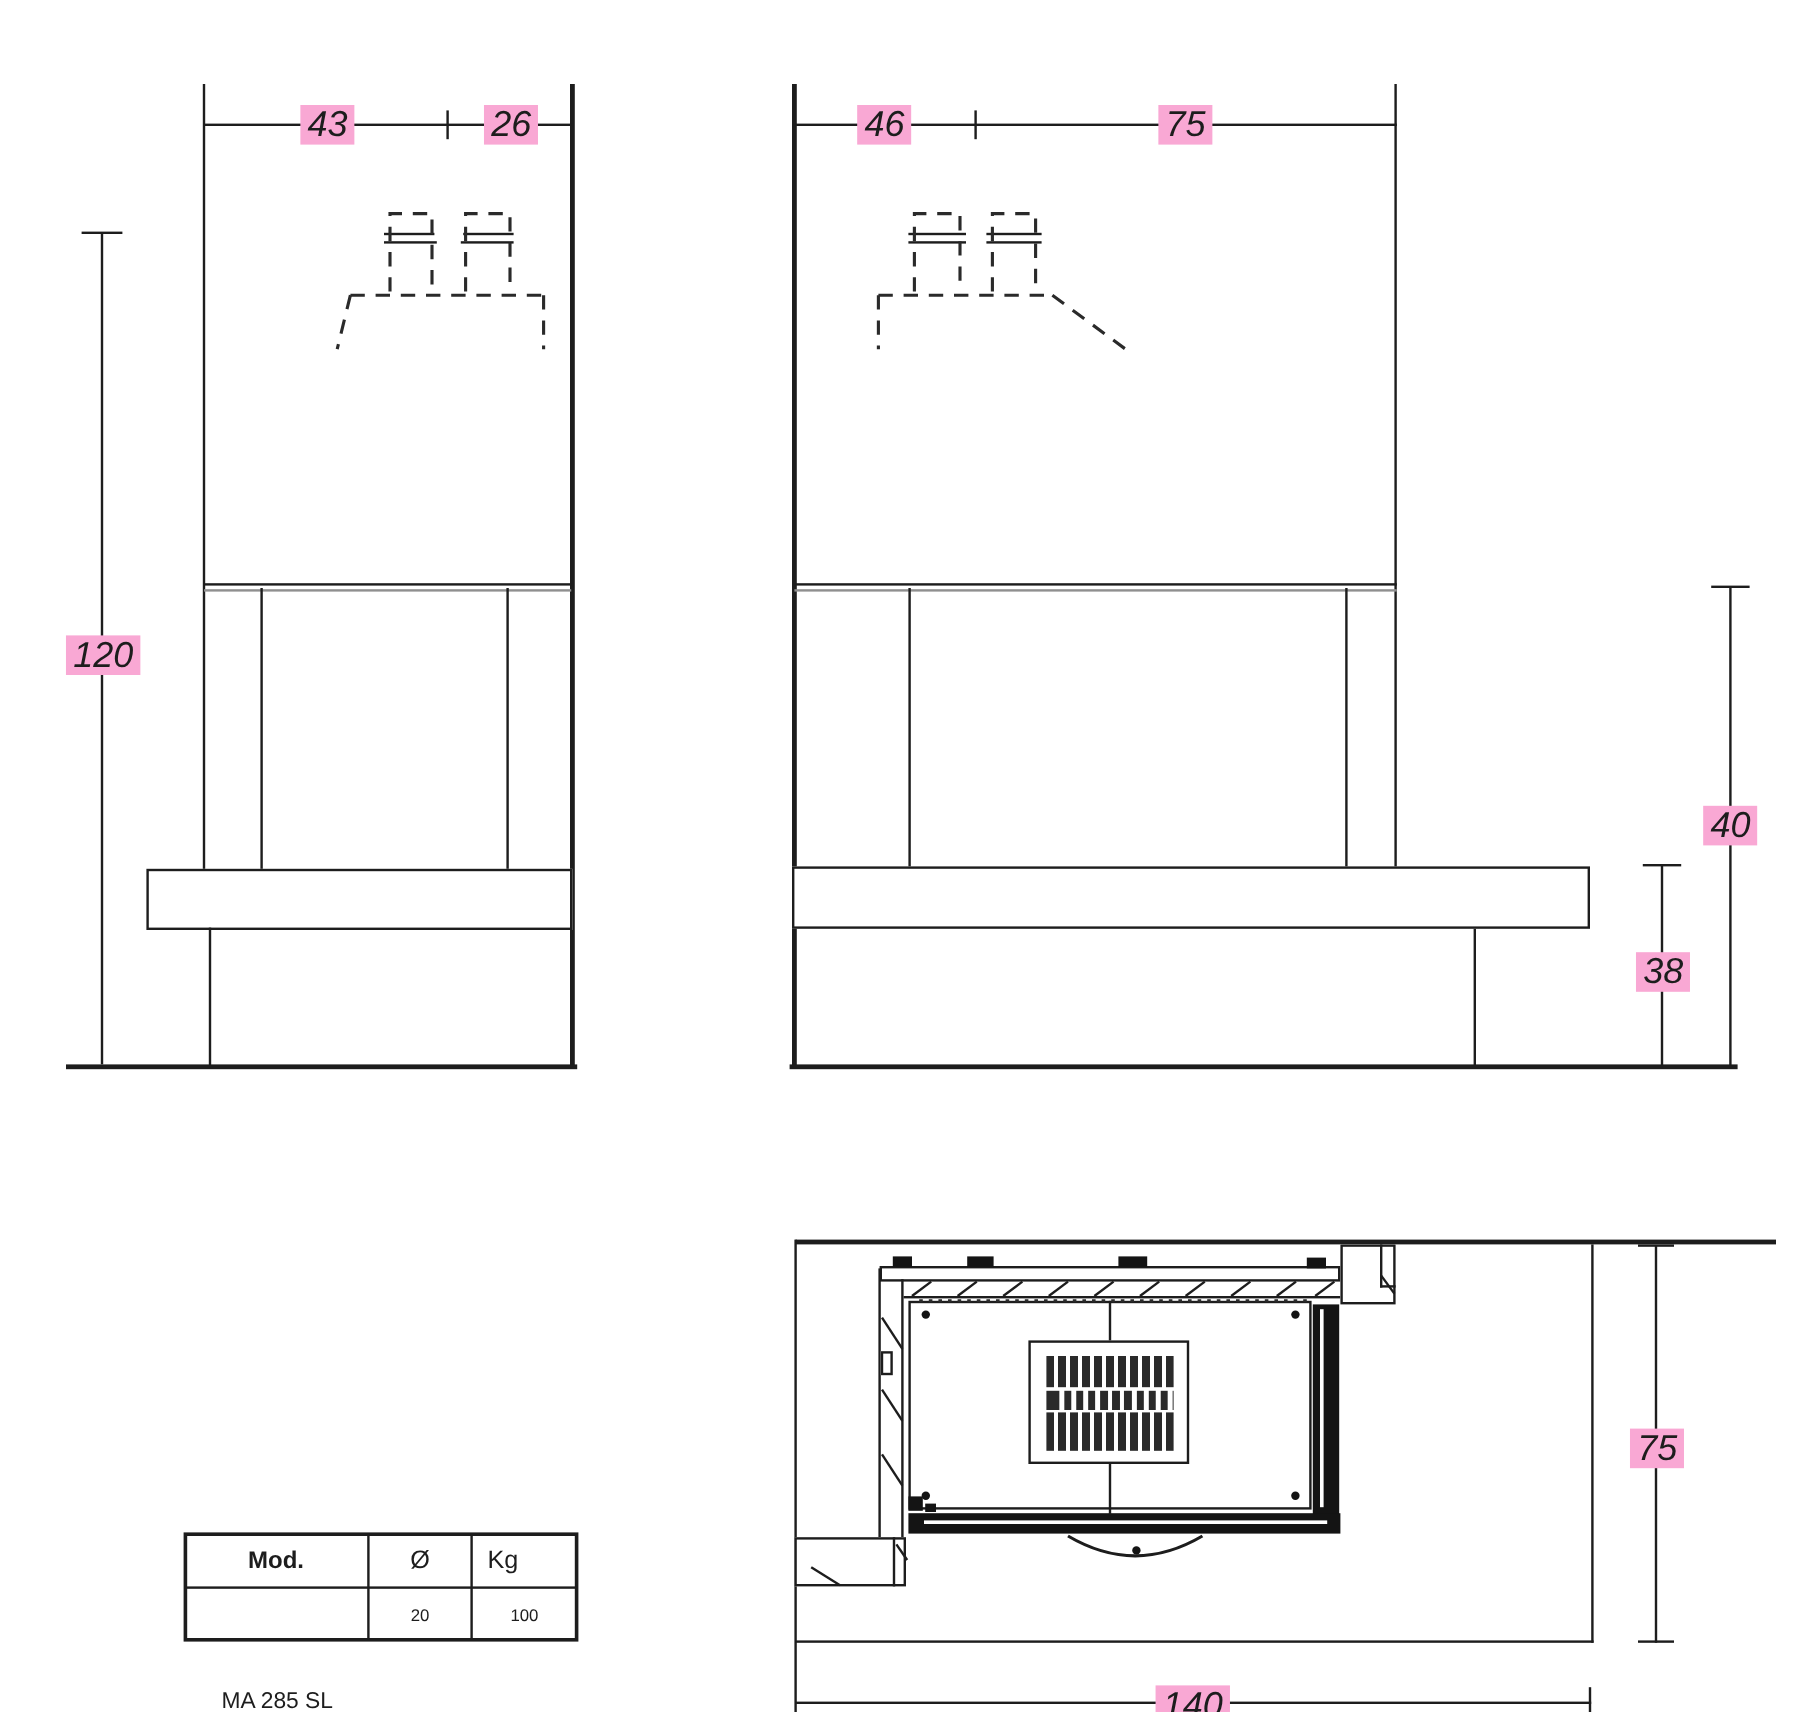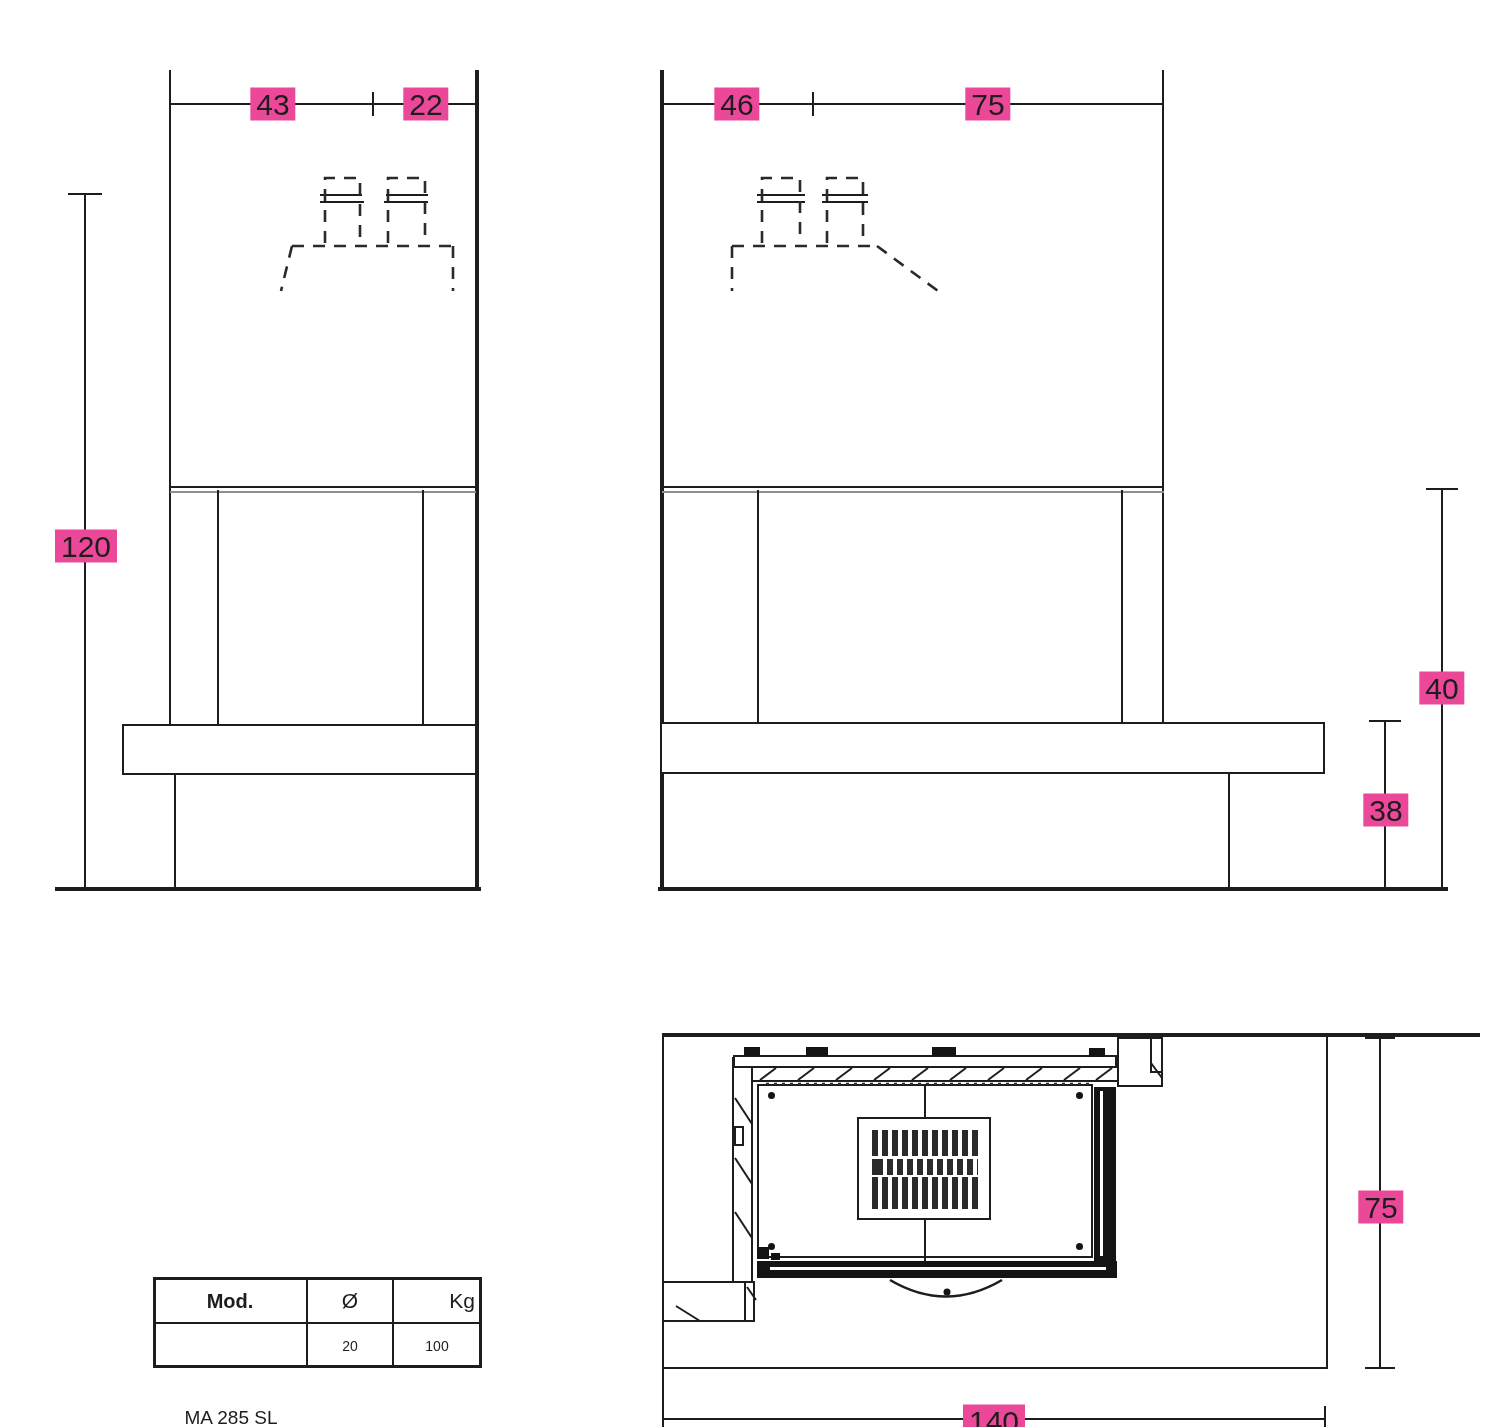--- a/index.html
+++ b/index.html
@@ -17,26 +17,27 @@
   .thickv{width:4px;}
   .thickh{height:4px;}
   .gray{background:#8f8f8f;}
   .rect{position:absolute;border:2px solid #1d1d1d;background:#ffffff;box-sizing:border-box;}
   .black{position:absolute;background:#141414;}
   .white{position:absolute;background:#ffffff;}
   .dot{position:absolute;width:7px;height:7px;border-radius:50%;background:#141414;}
   .dim-label{
     position:absolute;
     transform:translate(-50%,-50%);
-    background:#ec4899;
+    background:#f9a8d4;
     padding:0 6px;
     font-size:30px;
     line-height:1.1;
     white-space:nowrap;
     z-index:5;
+    font-style:italic;
   }
   .slots{
     position:absolute;
     background:repeating-linear-gradient(90deg,#2a2a2a 0 6px,transparent 6px 10px);
   }
   svg.overlay{position:absolute;left:0;top:0;z-index:2;}
   
   .spec-table{position:absolute;border:3px solid #1d1d1d;background:#fff;box-sizing:border-box;z-index:4;}
   .spec-cell{position:absolute;transform:translate(-50%,-50%);white-space:nowrap;}
   .spec-head{font-size:21px;}
@@ -63,21 +64,21 @@
     <div class="h thickh" style="left:55px;top:887px;width:426px;"></div>
     <div class="v" style="left:84px;top:194px;height:693px;"></div>
     <div class="h" style="left:68px;top:193px;width:34px;"></div>
 
     <div class="h" style="left:320px;top:194px;width:42px;"></div>
     <div class="h" style="left:320px;top:201px;width:44px;"></div>
     <div class="h" style="left:386px;top:194px;width:42px;"></div>
     <div class="h" style="left:384px;top:201px;width:44px;"></div>
 
     <div class="dim-label" style="left:273px;top:104px;">43</div>
-    <div class="dim-label" style="left:426px;top:104px;">22</div>
+    <div class="dim-label" style="left:426px;top:104px;">26</div>
     <div class="dim-label" style="left:86px;top:546px;">120</div>
   </div>
 
   <div>
     <div class="v thickv" style="left:660px;top:70px;height:819px;"></div>
     <div class="v" style="left:1162px;top:70px;height:653px;"></div>
     <div class="h" style="left:662px;top:103px;width:502px;"></div>
     <div class="v" style="left:812px;top:92px;height:24px;"></div>
     <div class="h" style="left:662px;top:486px;width:502px;"></div>
     <div class="h gray" style="left:662px;top:491px;width:502px;"></div>
@@ -204,19 +205,19 @@
     </g>
   </svg>
 
   <div>
     <div class="spec-table" style="left:153px;top:1277px;width:329px;height:91px;"></div>
     <div class="v" style="left:306px;top:1279px;height:87px;z-index:4;"></div>
     <div class="v" style="left:392px;top:1279px;height:87px;z-index:4;"></div>
     <div class="h" style="left:155px;top:1322px;width:325px;z-index:4;"></div>
     <div class="spec-cell spec-head-bold" style="left:230px;top:1301px;z-index:5;">Mod.</div>
     <div class="spec-cell spec-head" style="left:350px;top:1301px;z-index:5;">Ø</div>
-    <div class="spec-cell spec-head" style="left:462px;top:1301px;z-index:5;">Kg</div>
+    <div class="spec-cell spec-head" style="left:419px;top:1301px;z-index:5;">Kg</div>
     <div class="spec-cell spec-model" style="left:231px;top:1418px;z-index:5;">MA 285 SL</div>
     <div class="spec-cell spec-num" style="left:350px;top:1346px;z-index:5;">20</div>
     <div class="spec-cell spec-num" style="left:437px;top:1346px;z-index:5;">100</div>
   </div>
 
 </div>
 
 </body></html>

